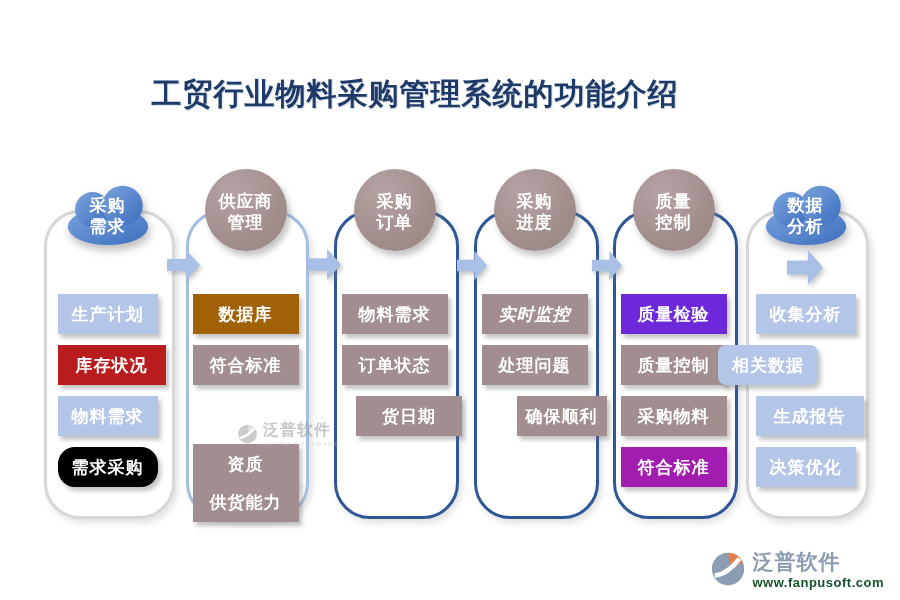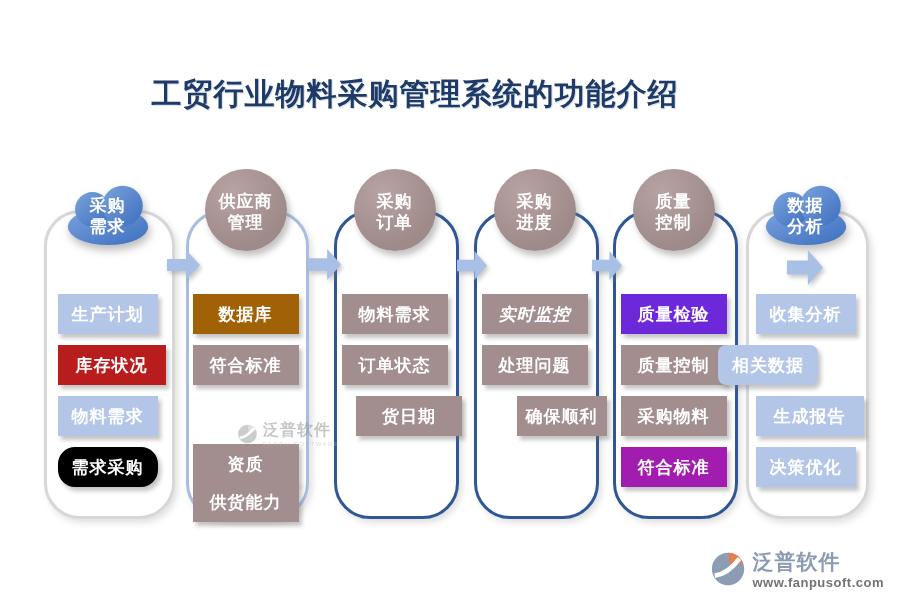--- a/index.html
+++ b/index.html
@@ -43,21 +43,21 @@
     position:absolute;left:237px;top:420px;display:flex;align-items:center;
     gap:4px;opacity:.5;z-index:8;
   }
   .wm-center .wm-brand{font-size:16px;font-weight:bold;color:#8f8f8f;letter-spacing:1px;}
   .wm-center .wm-caption{font-size:6px;color:#b5b5b5;letter-spacing:1.5px;}
   .wm-footer{
     position:absolute;right:16px;bottom:10px;display:flex;align-items:flex-start;
     gap:4px;z-index:8;
   }
   .wm-footer .wm-brand{font-size:21px;font-weight:bold;color:#8A9BB2;letter-spacing:1px;line-height:24px;}
-  .wm-footer .wm-url{font-size:13px;font-weight:bold;color:#737373;letter-spacing:.5px;margin-top:1px;}
+  .wm-footer .wm-url{font-size:13px;font-weight:bold;color:#14532d;letter-spacing:.5px;margin-top:1px;}
 </style>
 </head>
 <body>
 
 <div class="canvas">
   <div class="page-title" style="color: rgb(30, 58, 102);">工贸行业物料采购管理系统的功能介绍</div>
   <div id="diagram">
       <div class="col" style="left: 44px; width: 125px; border: 3px solid rgb(215, 215, 215);"></div>
       <div class="col-header cloud" style="left: 61.5px; top: 182px;">
         <svg viewBox="0 0 100 70" class="cloud-svg">

